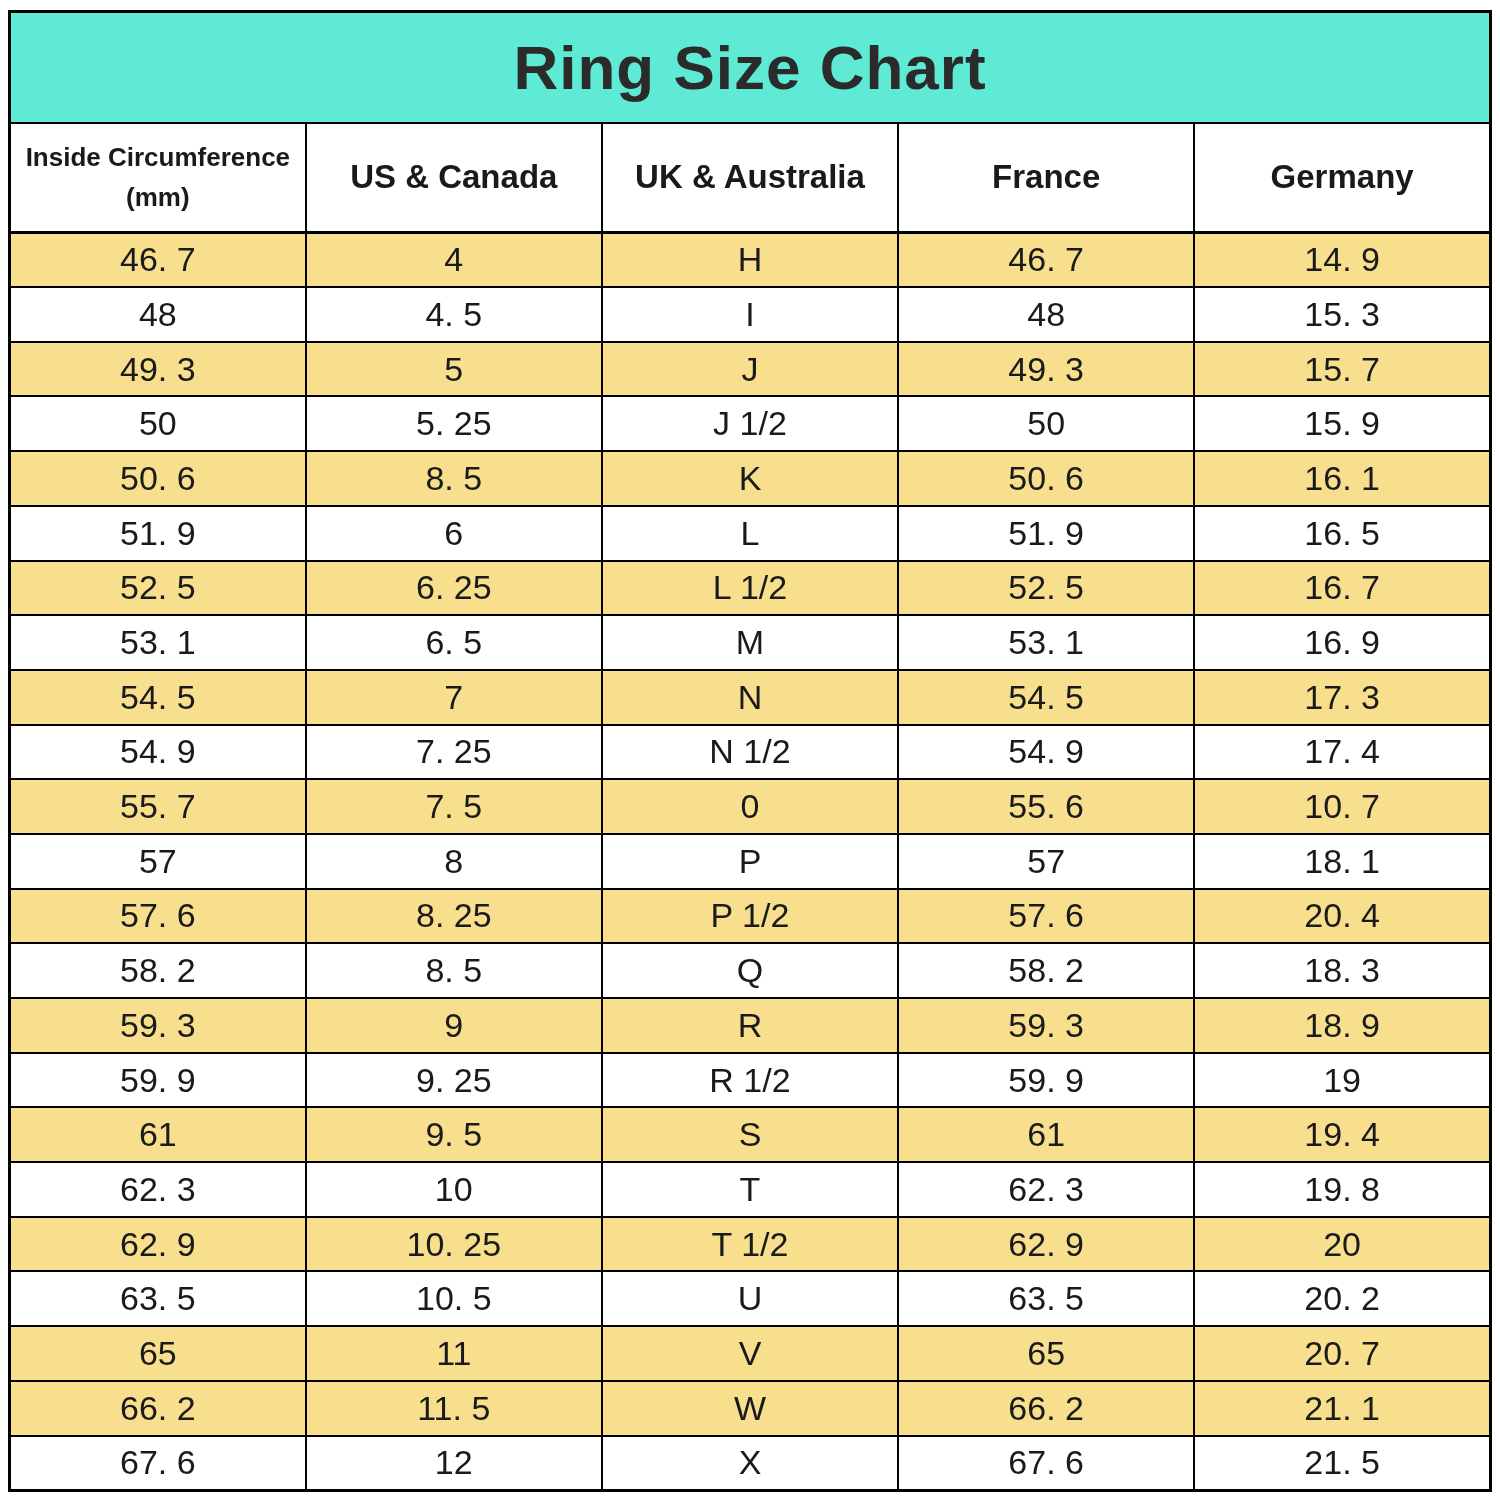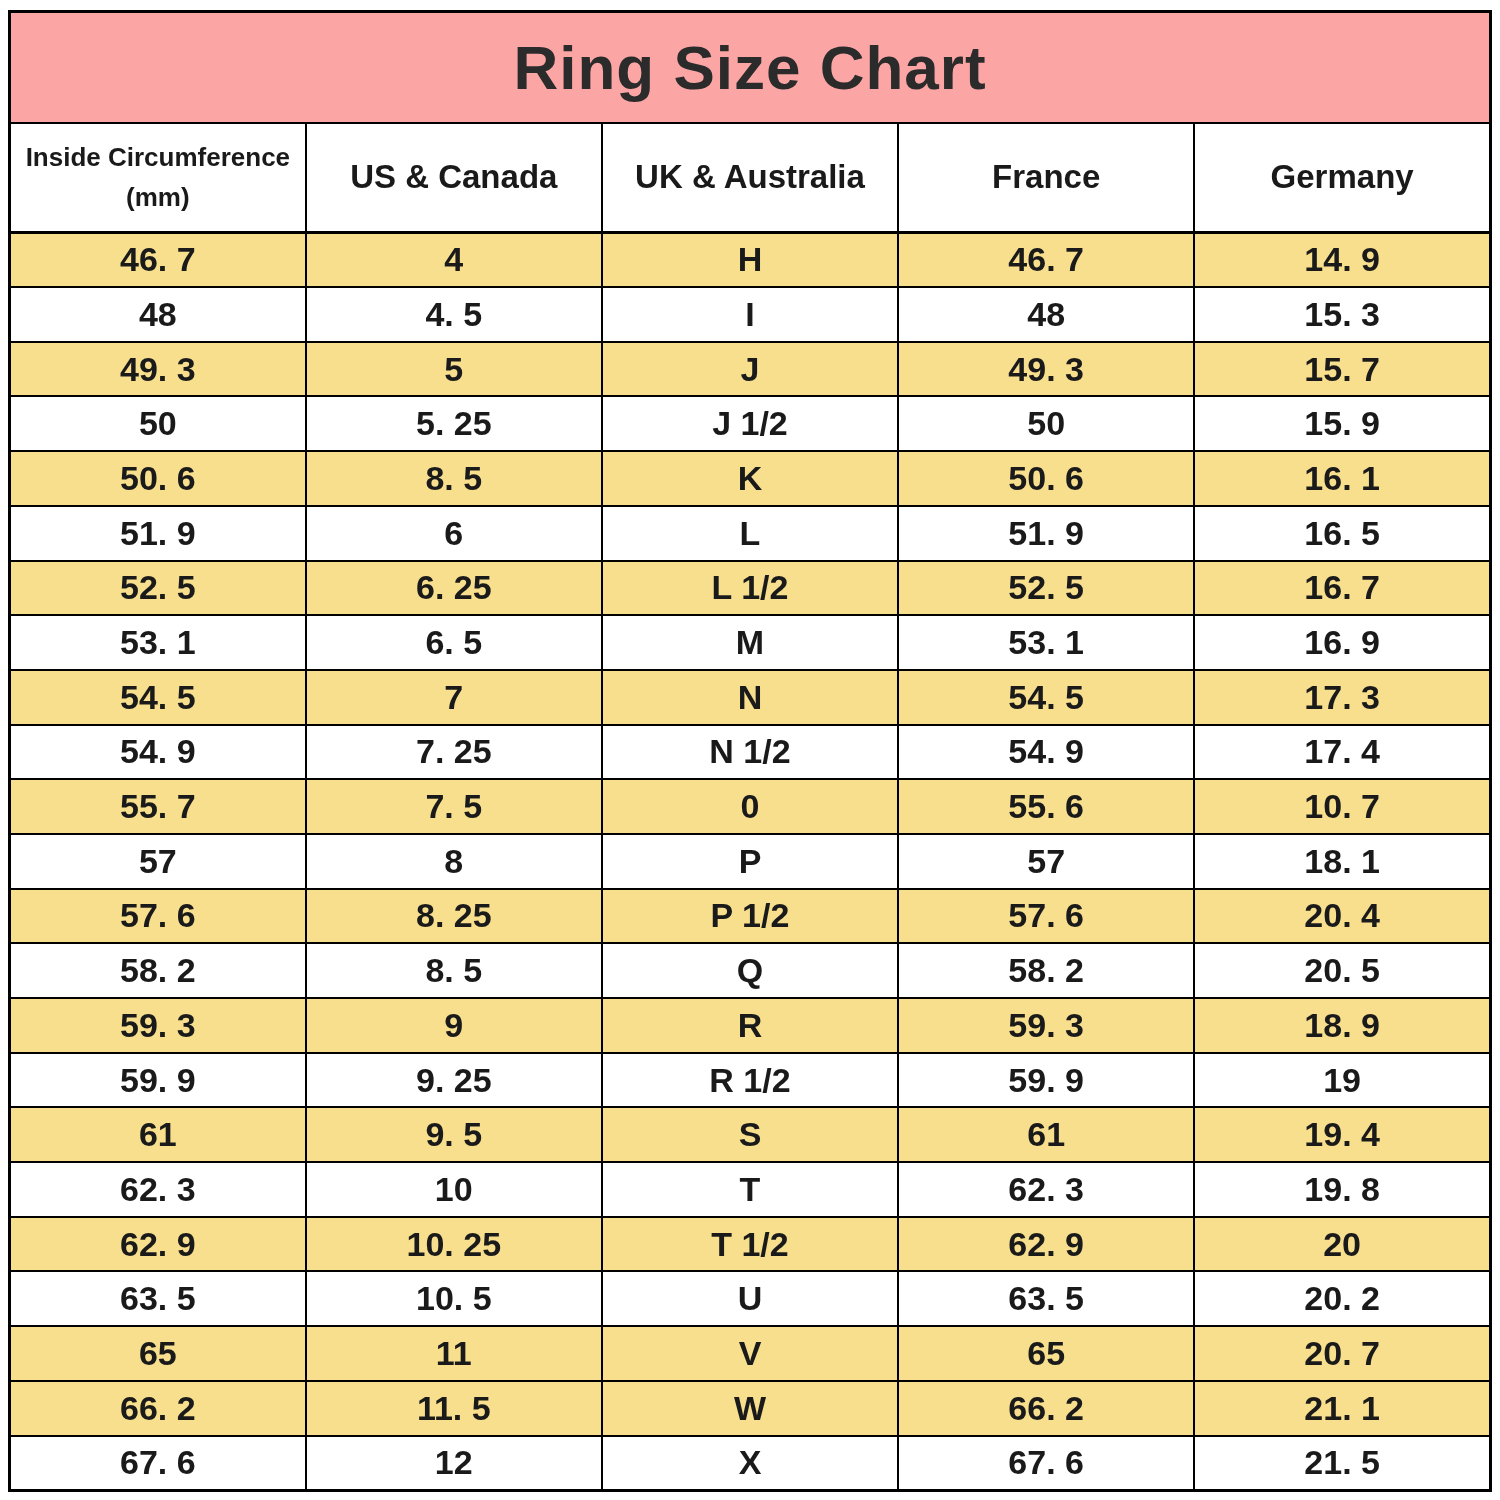--- a/index.html
+++ b/index.html
@@ -28,40 +28,40 @@
   table.ring-table td, table.ring-table th {
     border: 2px solid #000000;
     text-align: center;
     vertical-align: middle;
     padding: 0;
     overflow: hidden;
     white-space: pre;
   }
   tr.title-row { height: 106px; }
   td.title-cell {
-    background: #fca5a5;
+    background: #5eead4;
     border: 3px solid #000000;
     font-size: 62px;
     font-weight: bold;
     color: #2b2b2b;
     letter-spacing: 1px;
   }
   tr.header-row { height: 104px; }
   tr.header-row th {
     background: #ffffff;
     font-size: 33px;
     font-weight: bold;
     color: #1a1a1a;
     border-bottom: 3px solid #000;
   }
   tr.header-row th.first-col {
     font-size: 26px;
     line-height: 1.55;
   }
-  tr.data-row { height: 52px; font-weight: bold; }
+  tr.data-row { height: 52px; }
   tr.data-row td {
     font-size: 34px;
     color: #1a1a1a;
   }
   tr.row-yellow td { background: #F7DF8E; }
   tr.row-white  td { background: #ffffff; }
   table.ring-table { border: 3px solid #000; }
 </style>
 </head>
 <body>
@@ -175,21 +175,21 @@
           <td>8. 25</td>
           <td>P 1/2</td>
           <td>57. 6</td>
           <td>20. 4</td>
         </tr>
         <tr class="data-row row-white">
           <td>58. 2</td>
           <td>8. 5</td>
           <td>Q</td>
           <td>58. 2</td>
-          <td>20. 5</td>
+          <td>18. 3</td>
         </tr>
         <tr class="data-row row-yellow">
           <td>59. 3</td>
           <td>9</td>
           <td>R</td>
           <td>59. 3</td>
           <td>18. 9</td>
         </tr>
         <tr class="data-row row-white">
           <td>59. 9</td>

